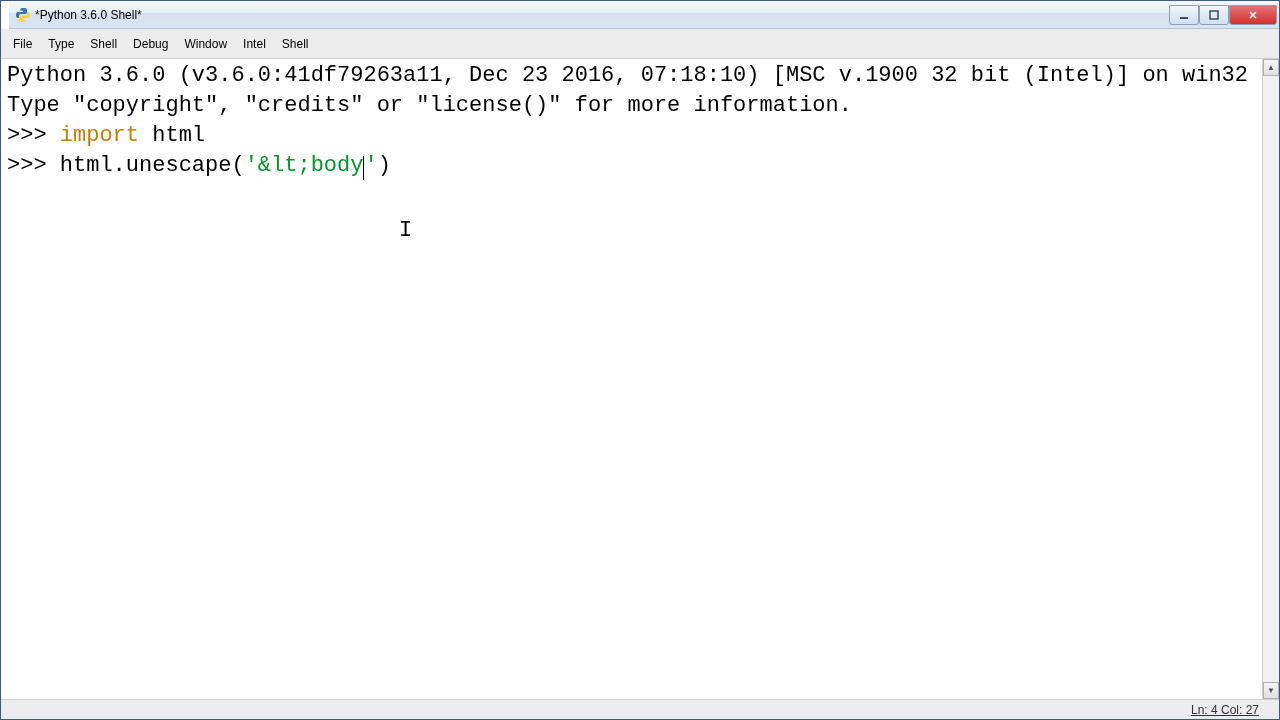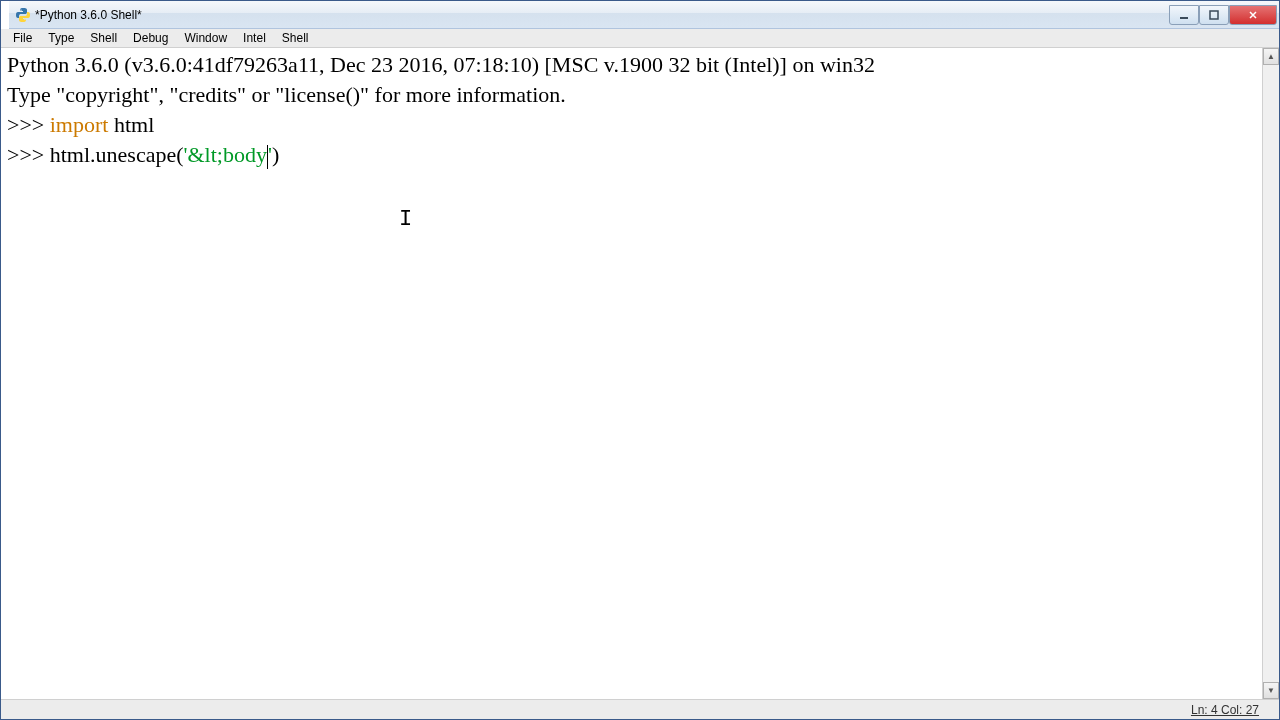--- a/index.html
+++ b/index.html
@@ -9,25 +9,25 @@
 
 .titlebar { height: 28px; background: linear-gradient(to bottom, #f5f8fb 0%, #e6edf5 45%, #d5e1ee 46%, #d9e5f2 100%); display: flex; align-items: center; border-bottom: 1px solid #b0c4de; margin-left: 8px; }
 .titlebar-icon { width: 16px; height: 16px; margin: 0 4px 0 6px; }
 .titlebar-title { font-size: 12px; color: #000; flex: 1; }
 .titlebar-buttons { display: flex; height: 20px; margin-right: 2px; gap: 0; }
 .tbtn { width: 30px; height: 20px; border: 1px solid #8a9fb8; border-radius: 0 0 3px 3px; display: flex; align-items: center; justify-content: center; font-size: 10px; }
 .tbtn-min, .tbtn-max { background: linear-gradient(to bottom, #f2f6fb, #cfe0f0); color: #3a4a5a; }
 .tbtn-close { background: linear-gradient(to bottom, #e57373, #d32f2f); color: #fff; width: 48px; }
 .tbtn svg { width: 10px; height: 10px; }
 
-.menubar { height: 19px; background: #ececec; border-bottom: 1px solid #d0d0d0; display: flex; align-items: center; padding-left: 4px; font-size: 12px; }
+.menubar { height: 30px; background: #ececec; border-bottom: 1px solid #d0d0d0; display: flex; align-items: center; padding-left: 4px; font-size: 12px; }
 .menu-item { padding: 2px 8px; cursor: default; }
 
 .editor-wrap { flex: 1; display: flex; background: #fff; position: relative; }
-.editor { flex: 1; padding: 2px 6px; font-family: Liberation Serif, serif; font-size: 22px; line-height: 30px; white-space: pre; overflow: hidden; color: #000; }
+.editor { flex: 1; padding: 2px 6px; font-family: Liberation Mono, monospace; font-size: 22px; line-height: 30px; white-space: pre; overflow: hidden; color: #000; }
 .kw-orange { color: #cc7a00; }
 .str-green { color: #009926; }
 .cursor { display: inline-block; width: 1px; height: 24px; background: #000; vertical-align: text-bottom; position: relative; top: 2px; }
 .text-caret { position: absolute; font-family: "Courier New", monospace; font-size: 22px; color: #000; }
 
 .scrollbar-v { width: 17px; background: #f0f0f0; border-left: 1px solid #d0d0d0; display: flex; flex-direction: column; }
 .sb-btn { height: 17px; background: linear-gradient(to bottom, #f5f5f5, #e0e0e0); border: 1px solid #b0b0b0; display: flex; align-items: center; justify-content: center; font-size: 8px; color: #555; }
 .sb-track { flex: 1; }
 
 .statusbar { height: 20px; background: #ececec; border-top: 1px solid #d0d0d0; display: flex; align-items: center; justify-content: flex-end; padding-right: 20px; font-size: 12px; color: #333; text-decoration: underline; }

